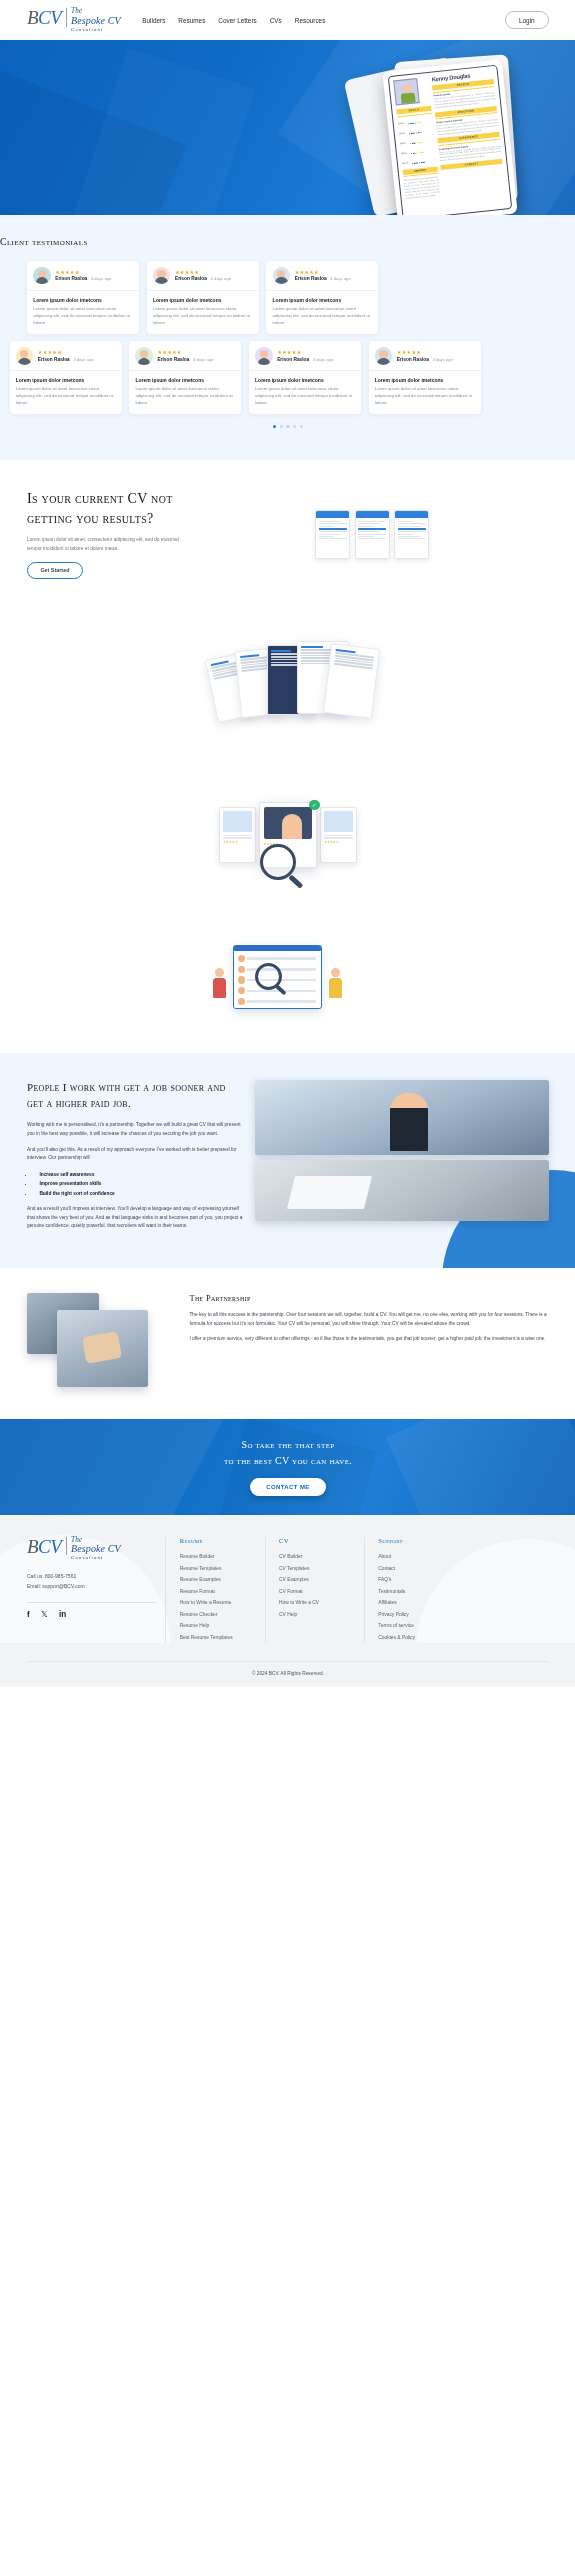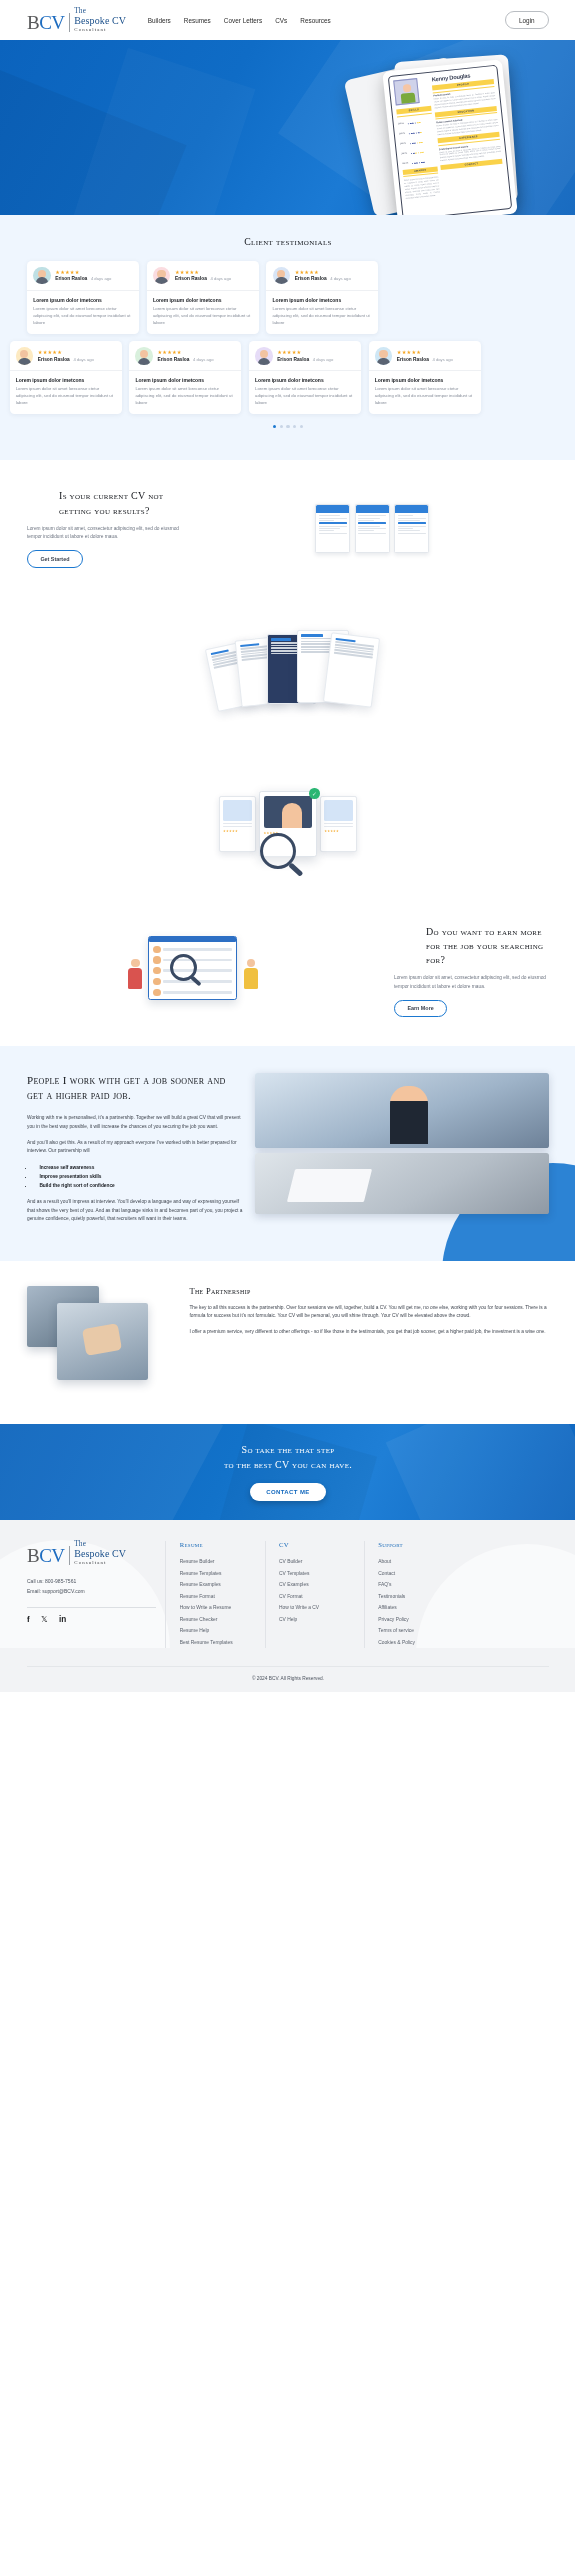--- a/index.html
+++ b/index.html
@@ -1,20 +1,20 @@
 <!DOCTYPE html>
 <html style="font-size:8.2px"><head>
 <meta charset="utf-8">
 <style>
   *{box-sizing:border-box;margin:0;padding:0}
   html,body{width:576px;background:#fff;font-family:"Liberation Sans",sans-serif;}
   body{width:576px;overflow-x:hidden;}
   
   .header{height:40px;background:#fff;display:flex;align-items:center;padding:0 27px;}
-  .logo{display:flex;align-items:flex-end;gap:4.6px;}
+  .logo{display:flex;align-items:flex-start;gap:4.6px;font-style:italic;}
   .logo-bcv{font-family:"Liberation Serif",serif;font-size:19px;letter-spacing:-0.5px;line-height:1;}
   .logo-bcv .b{color:#58595b;}
   .logo-bcv .cv{color:#1f6dc0;}
   .logo-div{width:0.5px;height:18.5px;background:#9aa0a6;}
   .logo-txt{font-family:"Liberation Serif",serif;color:#1a4f8a;line-height:1.06;}
   .logo-txt .l1{font-size:7.2px;letter-spacing:0.2px;}
   .logo-txt .l2{font-size:10px;letter-spacing:0.1px;}
   .logo-txt .l3{font-size:4.9px;letter-spacing:1.1px;color:#3d3f43;}
   .nav{display:flex;align-items:center;gap:13px;margin-left:21.6px;}
   .nav a{font-size:6.4px;color:#2b2b2b;text-decoration:none;font-weight:500;white-space:nowrap;}
@@ -54,21 +54,21 @@
     padding:1px 0;letter-spacing:0.3px;margin:2.6px 0 1.5px;}
   .rline{height:0.5px;background:#fad24a;margin-bottom:2.1px;}
   .cv-sub{font-size:2.3px;font-weight:700;color:#3b4256;margin-bottom:1px;}
   .lorem{font-size:1.7px;color:#9aa0ab;line-height:1.75;text-align:justify;}
   .skillrow{display:flex;align-items:center;gap:1.5px;margin-bottom:1px;}
   .skilllbl{font-size:1.9px;color:#3b4256;width:8.2px;}
   .dot{width:1.6px;height:1.6px;border-radius:50%;background:#3b4fa0;display:inline-block;margin-right:0.7px;}
   .dot.off{background:#fad24a;}
   
   .testi{background:#eff6fe;padding:20.6px 0 32px;position:relative;}
-  .sec-title{font-family:"Liberation Serif",serif;font-size:9.8px;color:#15181d;text-align:center;
+  .sec-title{font-family:"Liberation Serif",serif;font-size:9.8px;color:#15181d;
     font-variant:small-caps;letter-spacing:0.4px;margin-bottom:14.4px;}
   .trow{display:flex;gap:7.7px;padding:0 27px;margin-bottom:7.7px;}
   .trow.offset{padding-left:-10.3px;margin-left:-17.5px;padding-right:0;}
   .tcard{background:#fff;border-radius:4.6px;box-shadow:0 1px 5.2px rgba(22,40,70,.07);
     width:112px;flex:0 0 112px;overflow:hidden;}
   .thead{display:flex;align-items:center;gap:4.6px;padding:5.7px 6.2px;border-bottom:0.5px solid #eef0f3;}
   .avatar{width:17.5px;height:17.5px;border-radius:50%;flex:0 0 17.5px;position:relative;overflow:hidden;}
   .av0{background:#bfe0e4}.av1{background:#fbdce0}.av2{background:#d8e5f6}
   .av3{background:#fdeac2}.av4{background:#d9f0dd}.av5{background:#e6dcf7}.av6{background:#cfe7f5}
   .avatar:before{content:"";position:absolute;left:4.6px;top:3.1px;width:8.2px;height:8.2px;border-radius:50%;background:#f2c3a0;}
@@ -81,22 +81,22 @@
   .tbody{padding:5.7px 6.2px 7.2px;}
   .ttitle{font-size:5px;font-weight:700;color:#15181d;margin-bottom:3.1px;}
   .ttext{font-size:4.3px;color:#868d99;line-height:1.62;}
   .dots{display:flex;gap:3.6px;justify-content:center;margin-top:11.3px;}
   .pdot{width:3.1px;height:3.1px;border-radius:50%;background:#c8d5e6;}
   .pdot.on{background:#1b78d0;}
   
   .feat{display:flex;align-items:center;padding:29px 27px;gap:13.4px;}
   .feat.rev{flex-direction:row-reverse;}
   .feat-txt{width:155px;flex:0 0 155px;}
-  .feat-h2{font-family:"Liberation Serif",serif;font-size:10px;color:#15181d;line-height:1.42;
-    font-variant:small-caps;letter-spacing:0.3px;margin-bottom:7.2px;margin-left:32px;}
+  .feat-h2{font-family:"Liberation Serif",serif;font-size:14px;color:#15181d;line-height:1.42;
+    font-variant:small-caps;letter-spacing:0.3px;margin-bottom:7.2px;}
   .feat-p{font-size:4.8px;color:#6d7480;line-height:1.72;margin-bottom:8.8px;}
   .ghost-btn{border:0.7px solid #1b78d0;border-radius:11.3px;background:#fff;padding:4.6px 12.4px;
     font-size:5.4px;font-weight:700;color:#3c4350;cursor:pointer;font-family:inherit;}
   .feat-img{flex:1;display:flex;justify-content:center;align-items:center;min-height:77px;}
   
   .minis{display:flex;gap:4.6px;}
   .mini{width:35px;height:49px;background:#fff;border:0.5px solid #e3e7ec;border-radius:1.5px;
     box-shadow:0 1.5px 4.6px rgba(20,40,70,.10);padding:2.6px;}
   .mini .bar{height:2.1px;background:#2f80d8;border-radius:0.5px;margin-bottom:1.5px;}
   .mini .ln{height:1px;background:#e1e5ea;border-radius:0.5px;margin-bottom:1.3px;}
@@ -158,21 +158,21 @@
   .bullets li{font-size:4.8px;font-weight:700;color:#15181d;line-height:1.95;padding-left:5.2px;}
   .people-r{flex:1;position:relative;z-index:2;display:flex;flex-direction:column;gap:5.2px;}
   .photo{border-radius:2.6px;overflow:hidden;position:relative;box-shadow:0 2.6px 8.2px rgba(20,40,70,.18);}
   .ph-office{height:75px;background:linear-gradient(160deg,#d8e4ef,#9fb4c9 55%,#6d8198);}
   .ph-office:after{content:"";position:absolute;left:46%;top:18%;width:38px;height:58px;border-radius:17.5px 17.5px 0 0;
     background:linear-gradient(180deg,#f3c49e 0 26%,#1f2733 26%);}
   .ph-desk{height:61px;background:linear-gradient(150deg,#dfe5ea,#b6bfc8 60%,#8f99a4);}
   .ph-desk:after{content:"";position:absolute;left:12%;top:26%;width:77px;height:33px;background:#f7f8fa;
     transform:skewX(-14deg);border-radius:1.5px;}
   
-  .partner{padding:25px 27px 30px;display:flex;gap:13.4px;align-items:flex-start;}
+  .partner{padding:25px 27px 18px;display:flex;gap:13.4px;align-items:flex-start;}
   .partner-imgs{width:149px;flex:0 0 149px;position:relative;height:108px;}
   .pimg{position:absolute;border-radius:2.1px;box-shadow:0 3.1px 9.3px rgba(20,40,70,.2);overflow:hidden;}
   .pimg1{left:0;top:0;width:72px;height:61px;background:linear-gradient(150deg,#a8b8c8,#5f7384);}
   .pimg2{left:30px;top:17.5px;width:91px;height:77px;background:linear-gradient(160deg,#cfd9e2,#7f93a6);}
   .pimg2:after{content:"";position:absolute;left:30%;top:30%;width:36px;height:27px;background:#e8c9a8;border-radius:5.2px;transform:rotate(-10deg);}
   .partner-txt{flex:1;}
   .partner-h2{font-family:"Liberation Serif",serif;font-size:8.5px;color:#15181d;
     font-variant:small-caps;letter-spacing:0.3px;margin-bottom:8.2px;}
   .partner-p{font-size:4.8px;color:#3f454f;line-height:1.78;margin-bottom:7.2px;}
   
@@ -538,25 +538,20 @@
           <div class="l"></div>
           <div class="l"></div>
           <div class="ministars">★★★★★</div>
         </div>
       <div class="magnify"></div>
     </div>
   </div>
 </div>
 
 <div class="feat rev">
-  <div class="feat-txt">
-    <div class="feat-h2">Do you want to earn more for the job your searching for?</div>
-    <div class="feat-p">Lorem ipsum dolor sit amet, consectetur adipiscing elit, sed do eiusmod tempor incididunt ut labore et dolore maua.</div>
-    <button class="ghost-btn">Earn More</button>
-  </div>
   <div class="feat-img">
     <div class="earnillo">
       <div class="board">
         <div class="tophead"></div>
         <div class="row">
             <span class="ic"></span>
             <span class="bl"></span>
           </div>
         <div class="row">
             <span class="ic"></span>

